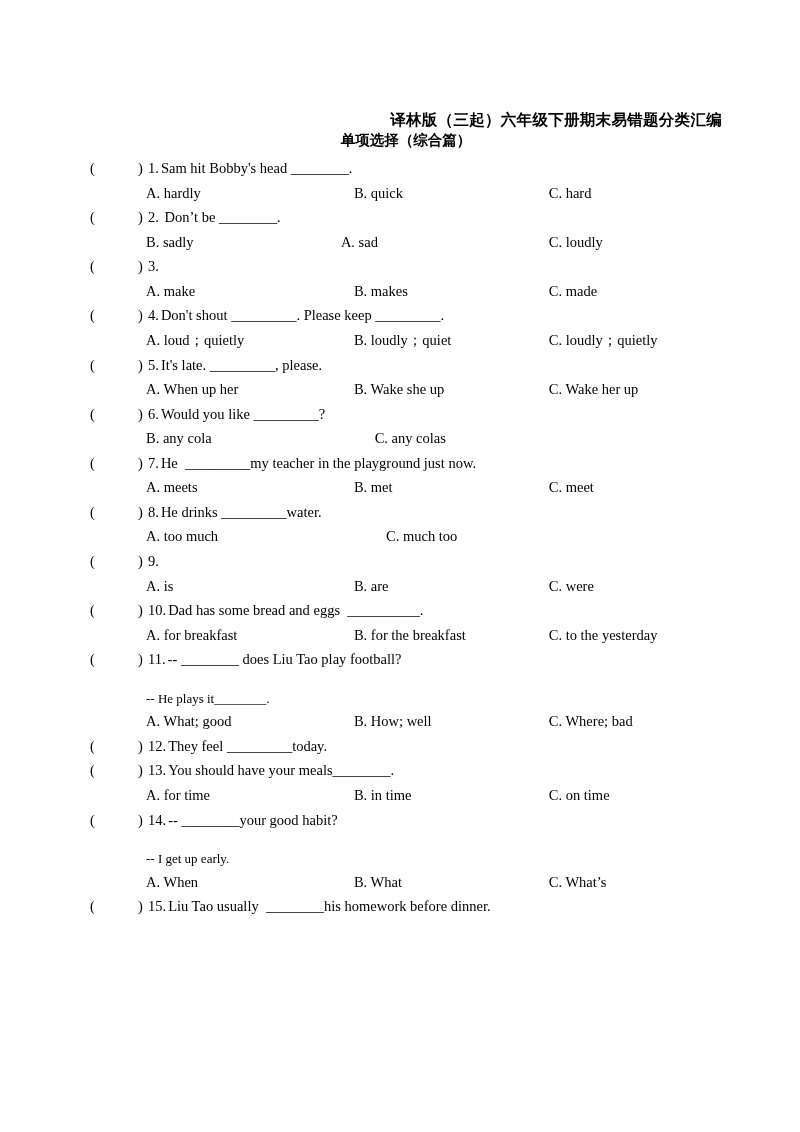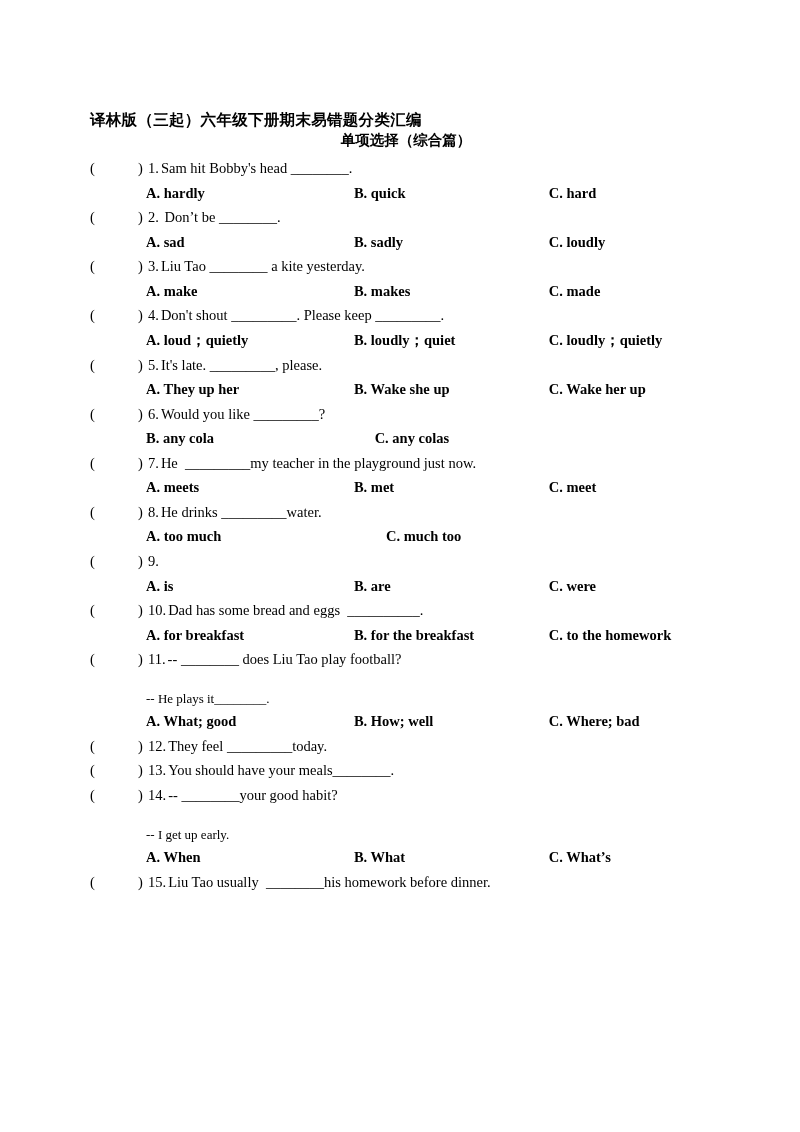--- a/index.html
+++ b/index.html
@@ -16,21 +16,21 @@
     overflow: hidden;
   }
   .page {
     position: relative;
     width: 800px;
     height: 1132px;
     box-sizing: border-box;
     padding: 108px 78px 0 90px;
   }
   .doc-title {
-    text-align: left;
+    text-align: right;
     font-weight: bold;
     font-size: 15.5px;
     letter-spacing: 0.3px;
     line-height: 1.5;
   }
   .doc-subtitle {
     text-align: center;
     font-weight: bold;
     font-size: 14.5px;
     line-height: 1.5;
@@ -69,21 +69,20 @@
     white-space: pre;
     margin-top: 20px;
   }
   .options {
     display: flex;
     font-size: 14.5px;
     line-height: 1.35;
     padding-left: 56px;
     margin-top: 5px;
     white-space: pre;
-    font-weight: bold;
   }
   .opt {
     box-sizing: border-box;
   }
   .opt-a { width: 240px; }
   .opt-b { width: 225px; }
   .opt-c { width: 200px; }
 </style>
 </head>
 <body>
@@ -110,33 +109,32 @@
 
   <div class="question">
     <div class="q-line">
       <span class="paren-open">(</span>
       <span class="paren-gap"></span>
       <span class="paren-close">)</span>
       <span class="q-stem">2.</span>
       <span class="q-stem"> Don’t be ________.</span>
     </div>
     <div class="options">
+      <span class="opt opt-b">B. sadly</span>
       <span class="opt opt-a">A. sad</span>
-      <span class="opt opt-b">B. sadly</span>
       <span class="opt opt-c">C. loudly</span>
     </div>
   </div>
 
   <div class="question">
     <div class="q-line">
       <span class="paren-open">(</span>
       <span class="paren-gap"></span>
       <span class="paren-close">)</span>
       <span class="q-stem">3.</span>
-      <span class="q-stem">Liu Tao ________ a kite yesterday.</span>
     </div>
     <div class="options">
       <span class="opt opt-a">A. make</span>
       <span class="opt opt-b">B. makes</span>
       <span class="opt opt-c">C. made</span>
     </div>
   </div>
 
   <div class="question">
     <div class="q-line">
@@ -155,21 +153,21 @@
 
   <div class="question">
     <div class="q-line">
       <span class="paren-open">(</span>
       <span class="paren-gap"></span>
       <span class="paren-close">)</span>
       <span class="q-stem">5.</span>
       <span class="q-stem">It's late. _________, please.</span>
     </div>
     <div class="options">
-      <span class="opt opt-a">A. They up her</span>
+      <span class="opt opt-a">A. When up her</span>
       <span class="opt opt-b">B. Wake she up</span>
       <span class="opt opt-c">C. Wake her up</span>
     </div>
   </div>
 
   <div class="question">
     <div class="q-line">
       <span class="paren-open">(</span>
       <span class="paren-gap"></span>
       <span class="paren-close">)</span>
@@ -229,21 +227,21 @@
     <div class="q-line">
       <span class="paren-open">(</span>
       <span class="paren-gap"></span>
       <span class="paren-close">)</span>
       <span class="q-stem">10.</span>
       <span class="q-stem">Dad has some bread and eggs  __________.</span>
     </div>
     <div class="options">
       <span class="opt opt-a">A. for breakfast</span>
       <span class="opt opt-b">B. for the breakfast</span>
-      <span class="opt opt-c">C. to the homework</span>
+      <span class="opt opt-c">C. to the yesterday</span>
     </div>
   </div>
 
   <div class="question">
     <div class="q-line">
       <span class="paren-open">(</span>
       <span class="paren-gap"></span>
       <span class="paren-close">)</span>
       <span class="q-stem">11.</span>
       <span class="q-stem">-- ________ does Liu Tao play football?</span>
@@ -267,20 +265,25 @@
   </div>
 
   <div class="question">
     <div class="q-line">
       <span class="paren-open">(</span>
       <span class="paren-gap"></span>
       <span class="paren-close">)</span>
       <span class="q-stem">13.</span>
       <span class="q-stem">You should have your meals________.</span>
     </div>
+    <div class="options">
+      <span class="opt opt-a">A. for time</span>
+      <span class="opt opt-b">B. in time</span>
+      <span class="opt opt-c">C. on time</span>
+    </div>
   </div>
 
   <div class="question">
     <div class="q-line">
       <span class="paren-open">(</span>
       <span class="paren-gap"></span>
       <span class="paren-close">)</span>
       <span class="q-stem">14.</span>
       <span class="q-stem">-- ________your good habit?</span>
     </div>

